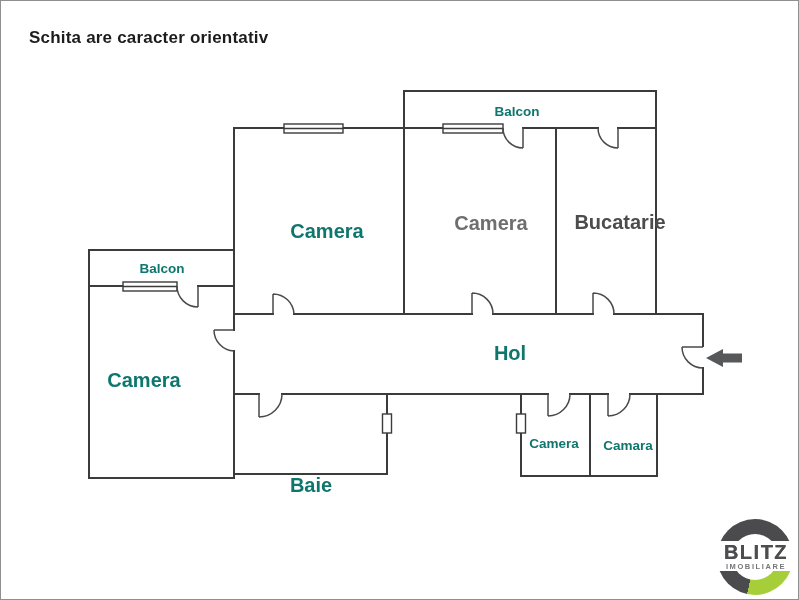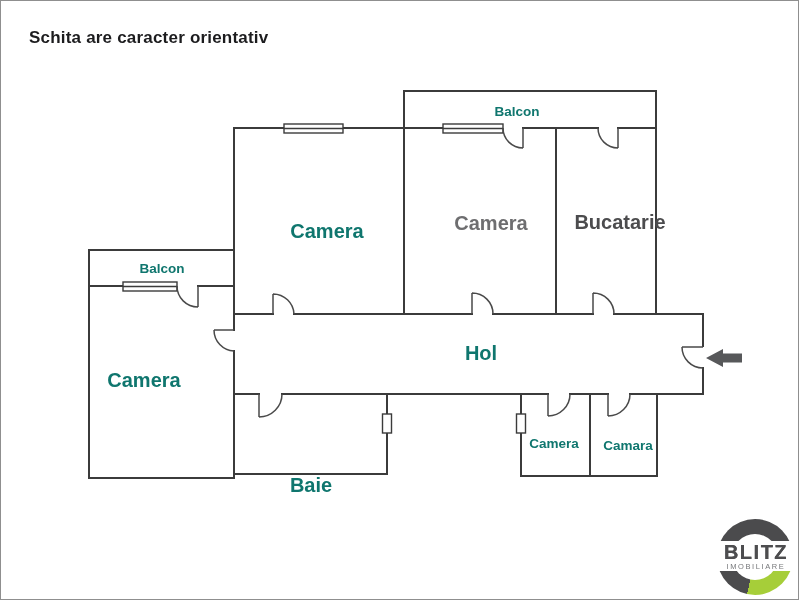--- a/index.html
+++ b/index.html
@@ -38,21 +38,21 @@
   }
   .logo .band {
     position:absolute; left:0px; top:24px; width:86px; height:30px; background:#fff;
     display:flex; flex-direction:column; align-items:center; justify-content:center;
   }
   .logo .brand {
     font-size:20px; font-weight:bold; color:#4d4d4f; letter-spacing:1.5px; line-height:20px;
     text-shadow:0 0 0 #4d4d4f;
   }
   .logo .sub {
-    font-size:7.5px; font-weight:normal; color:#76777a; letter-spacing:1.6px; line-height:9px;
+    font-size:7.5px; font-weight:bold; color:#76777a; letter-spacing:1.6px; line-height:9px;
   }
 </style>
 </head>
 <body>
 
 <div class="canvas">
 
   <div class="note">Schita are caracter orientativ</div>
 
   <svg class="plan" width="799" height="600" viewBox="0 0 799 600">
@@ -105,21 +105,21 @@
 
     <polygon points="705,357 722,348 722,352.5 741,352.5 741,361.5 722,361.5 722,366" fill="#57585a"></polygon>
   </svg>
 
   <div class="rlabel fs-sm" style="left:516px; top:110px;">Balcon</div>
   <div class="rlabel fs-lg" style="left:326px; top:230px;">Camera</div>
   <div class="rlabel fs-lg c-mid" style="left:490px; top:222px;">Camera</div>
   <div class="rlabel fs-lg c-buc" style="left:619px; top:221px;">Bucatarie</div>
   <div class="rlabel fs-sm" style="left:161px; top:267px;">Balcon</div>
   <div class="rlabel fs-lg" style="left:143px; top:379px;">Camera</div>
-  <div class="rlabel fs-lg" style="left:480px; top:352px;">Hol</div>
+  <div class="rlabel fs-lg" style="left:509px; top:352px;">Hol</div>
   <div class="rlabel fs-lg" style="left:310px; top:436px;margin-top:48px;">Baie</div>
   <div class="rlabel fs-sm" style="left:553px; top:442px;">Camera</div>
   <div class="rlabel fs-sm" style="left:627px; top:444px;">Camara</div>
 
   <div class="logo">
     <div class="ring"></div>
     <div class="band">
       <div class="brand">BLITZ</div>
       <div class="sub">IMOBILIARE</div>
     </div>

